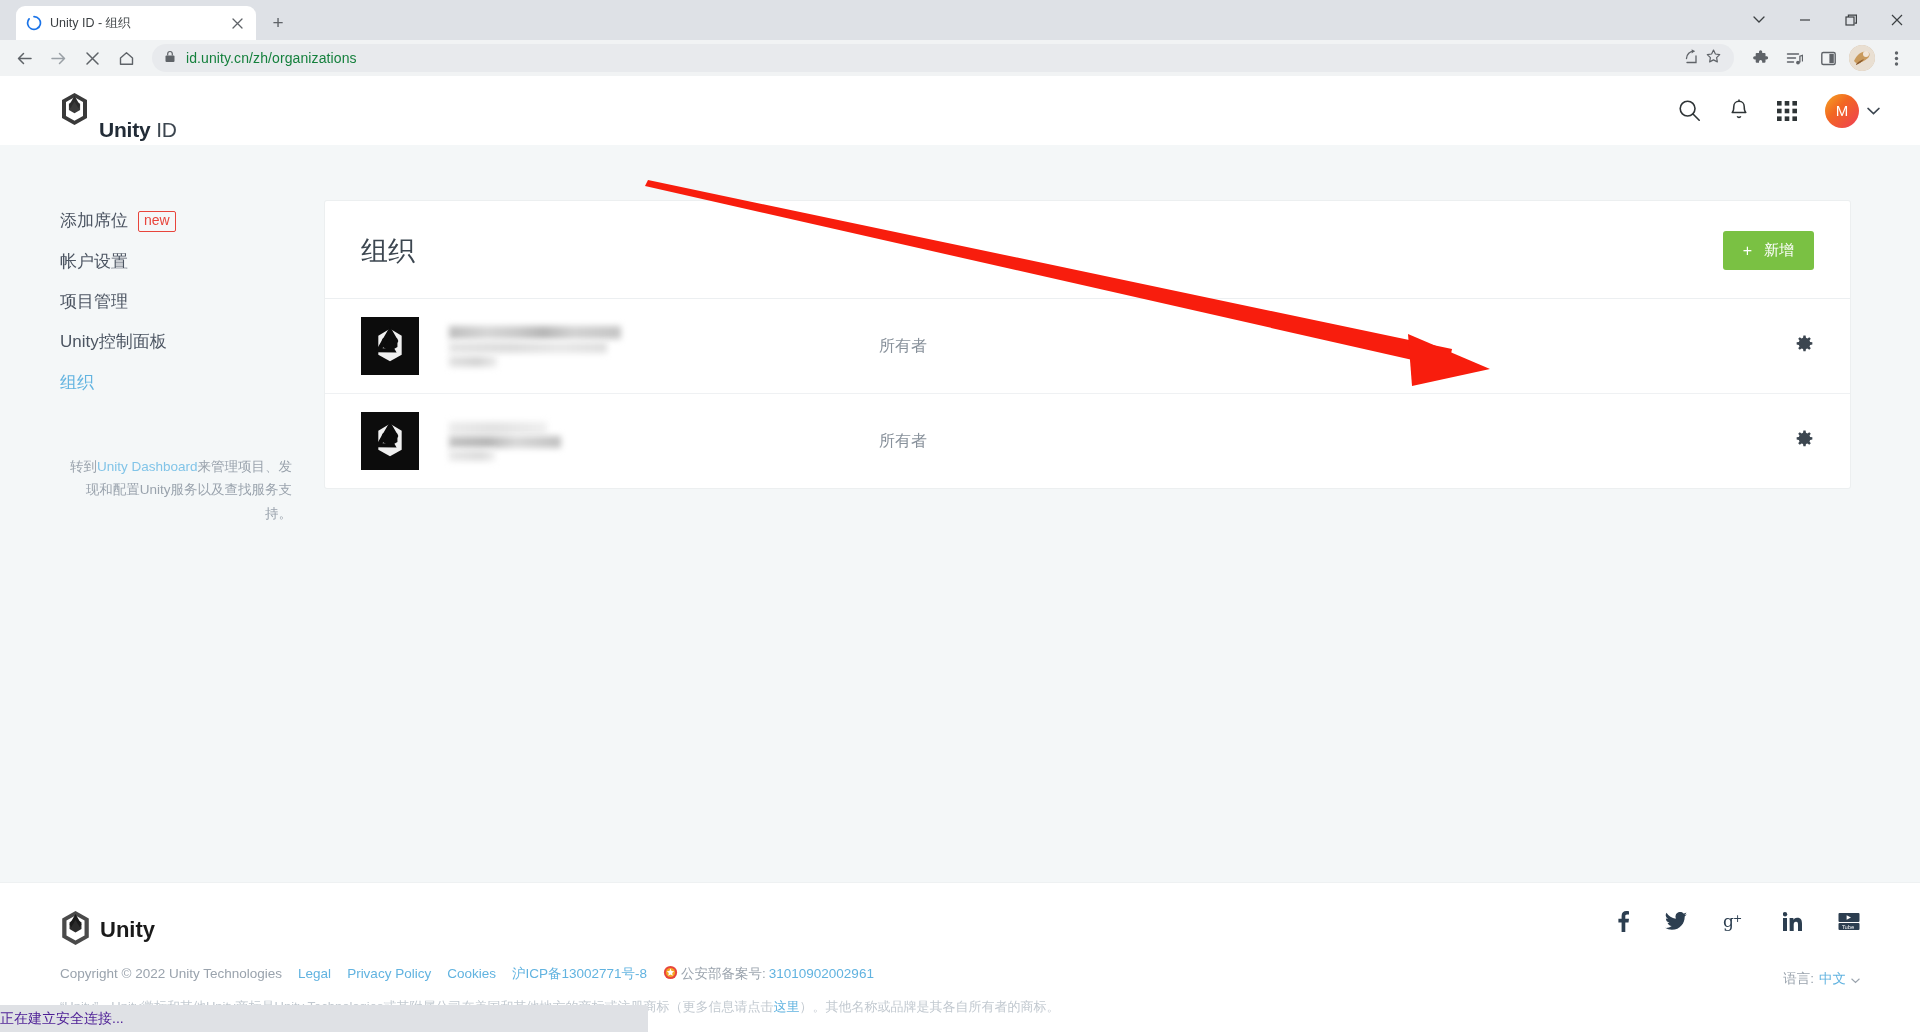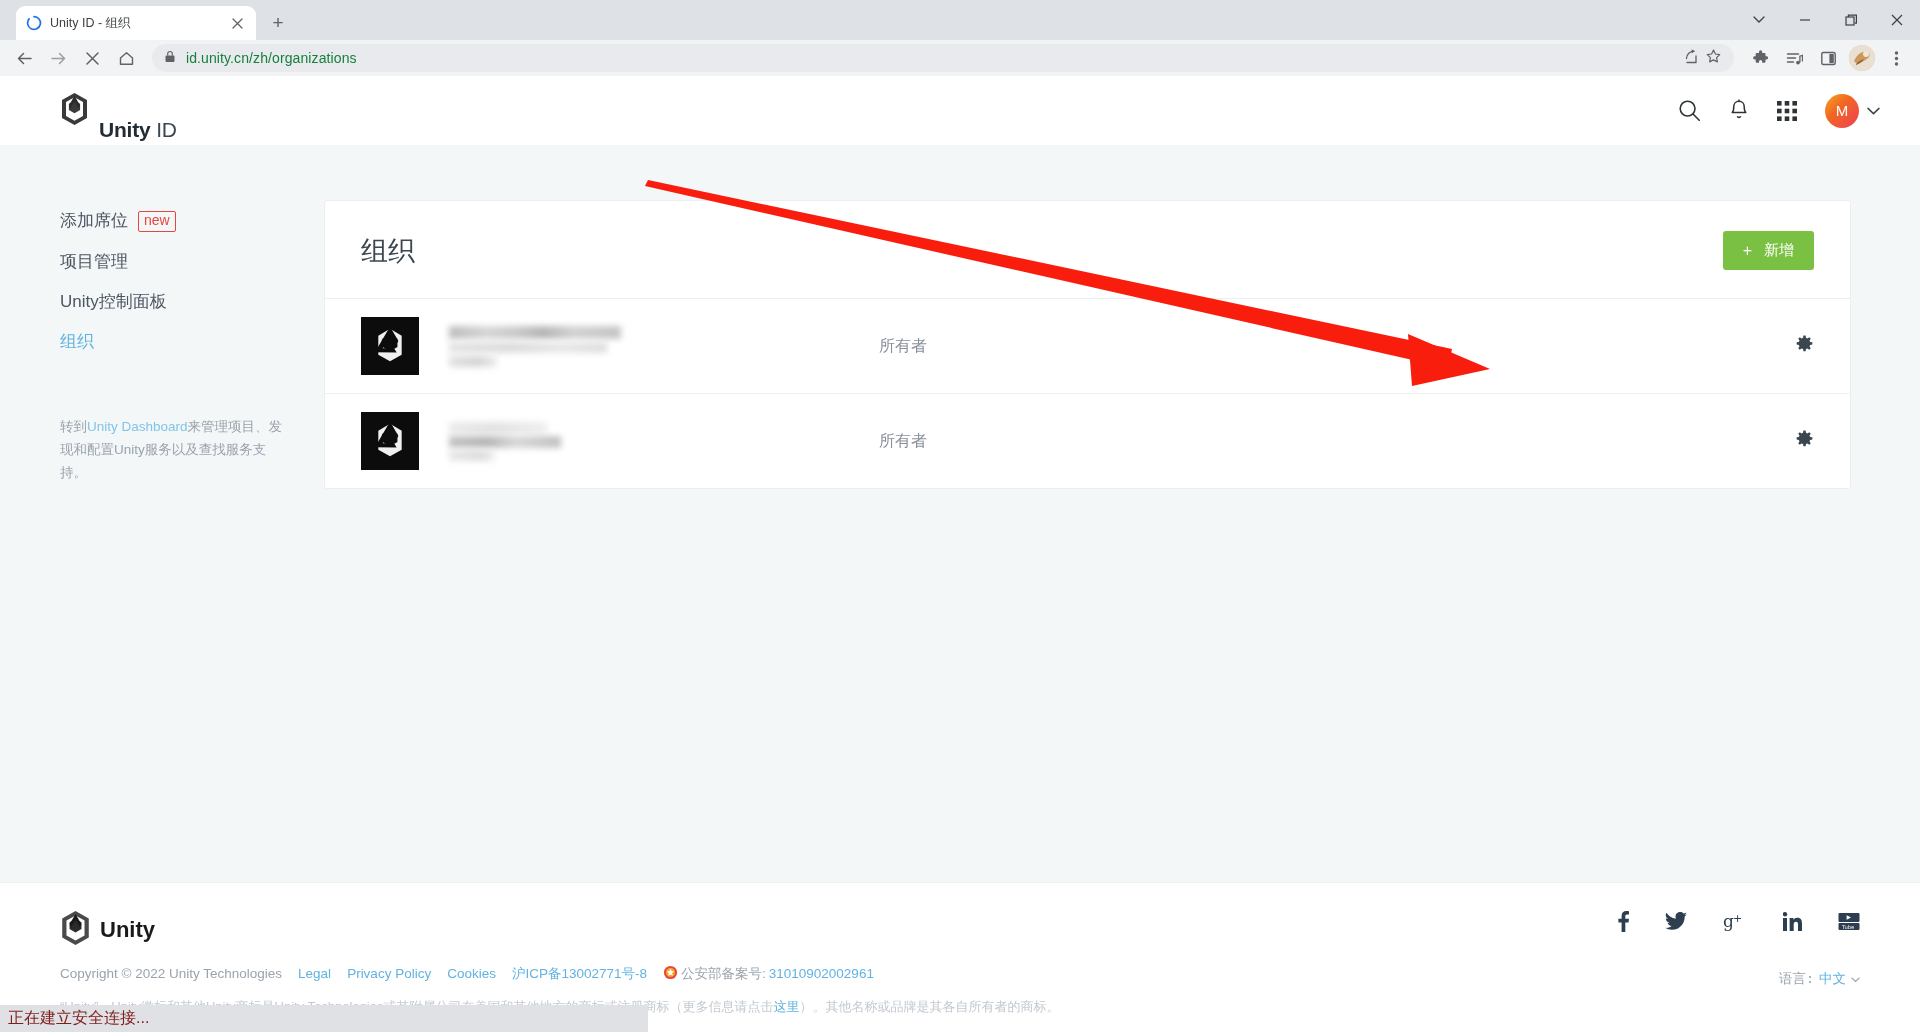--- a/index.html
+++ b/index.html
@@ -82,21 +82,21 @@
   .av-circle {
     width: 34px; height: 34px; border-radius: 50%;
     background: linear-gradient(135deg,#f5a623 0%,#f26722 40%,#ef3e56 100%);
     color: #fff; font-size: 15px; display: flex; align-items: center;
     justify-content: center;
   }
   .av-wrap { display: flex; align-items: center; gap: 8px; }
   .chev { color: #3c4650; font-size: 11px; }
 
   .body-area { flex: 1; display: flex; background: #f4f7f8; padding-top: 0; }
-  .sidebar { width: 325px; padding: 56px 0 0 60px; flex: 0 0 325px; }
+  .sidebar { width: 325px; padding: 56px 0 0 60px; flex: 0 0 325px; text-align: right; }
   .snav { display: flex; flex-direction: column; gap: 0; }
   .snav-item {
     font-size: 17px; color: #4c5562; padding: 10px 0; display: flex;
     align-items: center; gap: 10px; line-height: 1.2;
   }
   .snav-item.active { color: #61b3e0; }
   .badge-new {
     border: 1px solid #e8453c; color: #e8453c; font-size: 14px;
     padding: 0px 5px 1px; border-radius: 2px; line-height: 1.25;
   }
@@ -148,33 +148,33 @@
   .f-links {
     margin-top: 16px; font-size: 13.5px; color: #9aa3ad;
     display: flex; align-items: center; gap: 16px; flex-wrap: wrap;
   }
   .f-links a { color: #61b3e0; text-decoration: none; }
   .f-links .gov { display: flex; align-items: center; gap: 3px; color: #9aa3ad; }
   .f-legal { margin-top: 14px; font-size: 13px; color: #c2c9d0; line-height: 1.5; }
   .f-legal a { color: #61b3e0; text-decoration: none; }
   .lang {
     position: absolute; right: 60px; bottom: 44px; font-size: 13.5px;
-    color: #9aa3ad; display: flex; align-items: center; gap: 5px; font-family: Liberation Mono, monospace;
+    color: #9aa3ad; display: flex; align-items: center; gap: 5px;
   }
   .lang a { color: #61b3e0; text-decoration: none; }
 
   
   .arrow-layer {
     position: absolute; left: 0; top: 0; width: 1920px; height: 963px;
     pointer-events: none;
   }
   .statusbar {
     position: absolute; left: 0; bottom: 0; height: 27px; width: 648px;
-    background: #dfe1e5; color: #7f1d1d; font-size: 16px;
-    display: flex; align-items: center; padding-left: 8px;
+    background: #dfe1e5; color: #4c1d95; font-size: 14px;
+    display: flex; align-items: center; 
     border-top-right-radius: 3px;
   }
 </style>
 </head>
 <body>
 
 <div class="browser">
 
   <div class="tabstrip">
     <div class="tab">
@@ -355,20 +355,23 @@
 
     <div class="body-area">
 
       <div class="sidebar">
         <nav class="snav">
           <div class="snav-item">
             <span>添加席位</span>
             <span class="badge-new">new</span>
           </div>
           <div class="snav-item">
+            <span>帐户设置</span>
+          </div>
+          <div class="snav-item">
             <span>项目管理</span>
           </div>
           <div class="snav-item">
             <span>Unity控制面板</span>
           </div>
           <div class="snav-item active">
             <span>组织</span>
           </div>
         </nav>
         <p class="side-note"><span>转到</span><a href="#">Unity Dashboard</a><span>来管理项目、发现和配置Unity服务以及查找服务支持。</span></p>

